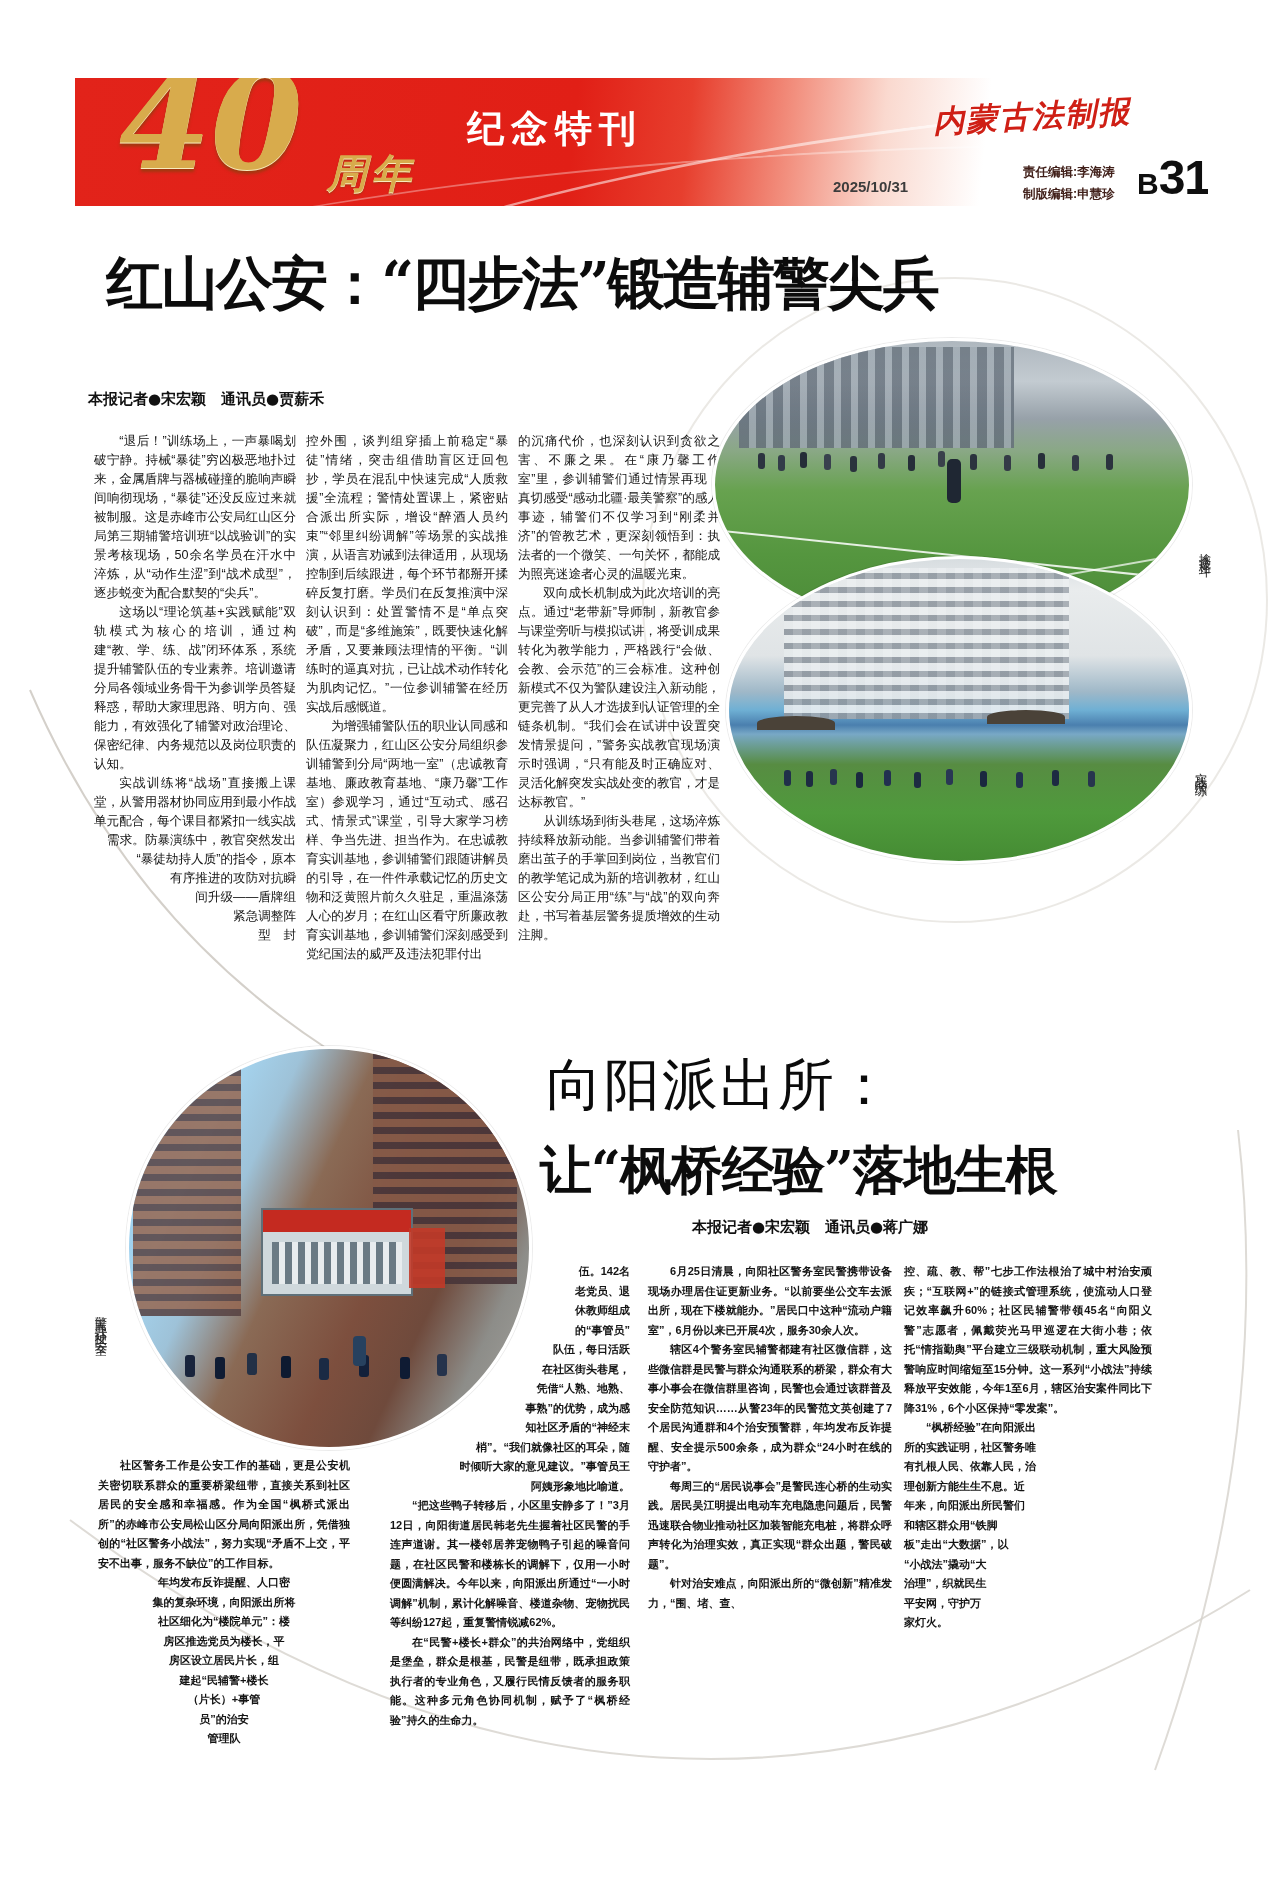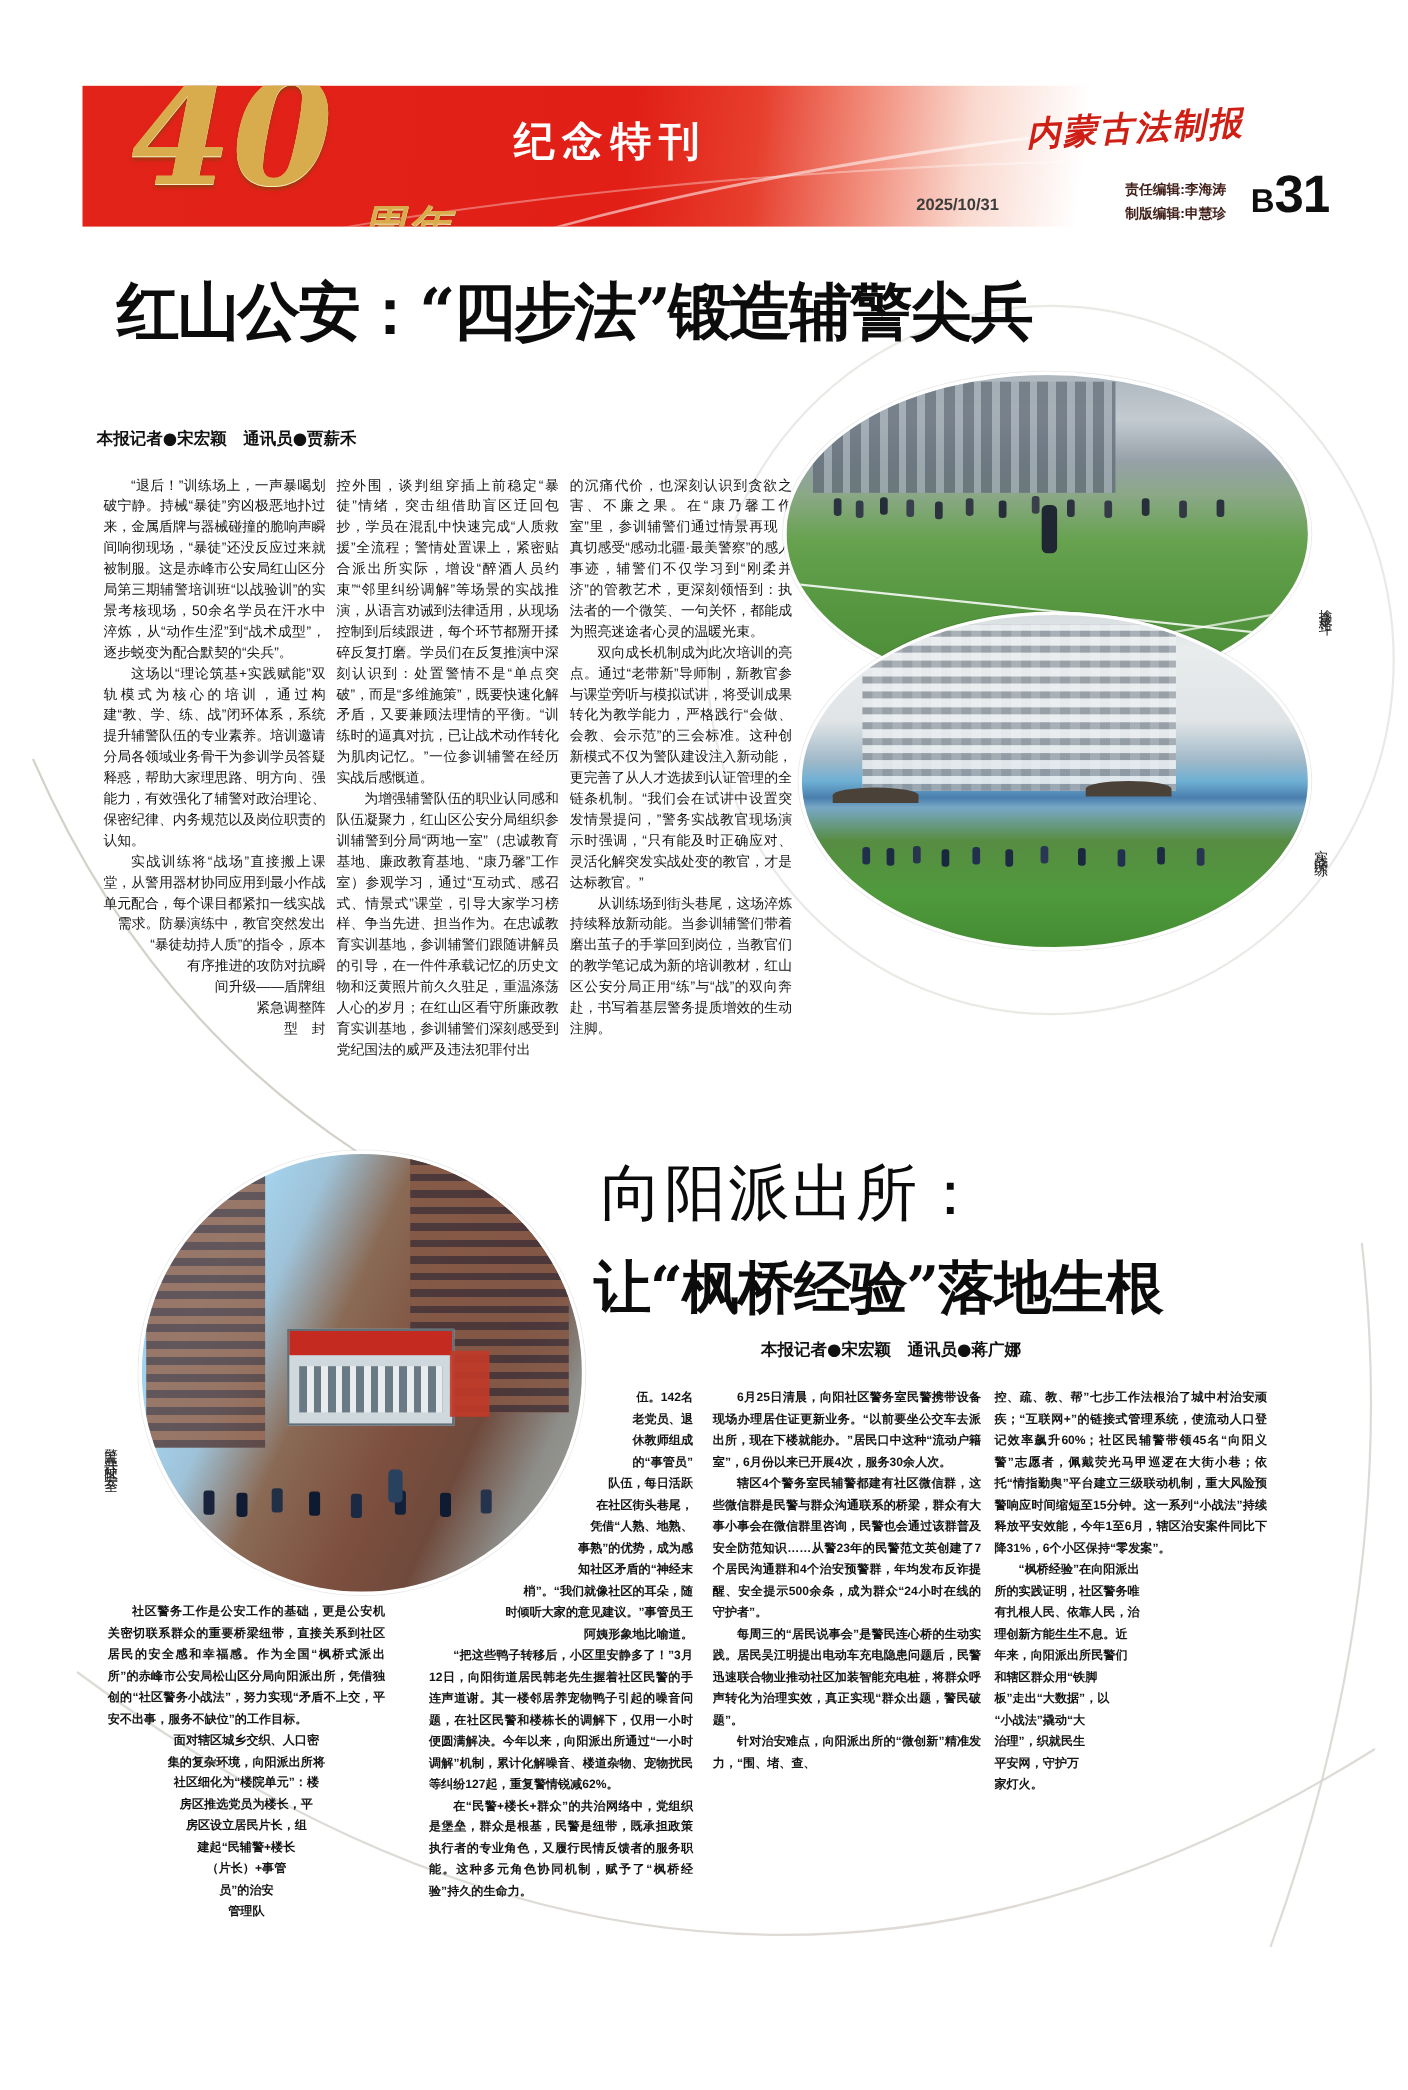--- a/index.html
+++ b/index.html
@@ -8,21 +8,21 @@
   
   .banner{position:absolute;left:75px;top:78px;width:1133px;height:128px;overflow:hidden;
     background:linear-gradient(96deg,#e2231a 0%,#e11f16 44%,#e73f2e 54%,#f2907f 63%,#fad9cf 71%,#ffffff 80%);}
   .banner .sw1{position:absolute;left:18%;top:34%;width:120%;height:180%;border-radius:50%;
     border-top:3px solid rgba(255,255,255,.55);transform:rotate(-7deg);}
   .banner .sw2{position:absolute;left:-6%;top:62%;width:130%;height:160%;border-radius:50%;
     border-top:2px solid rgba(255,255,255,.35);transform:rotate(-4deg);}
   .b40{position:absolute;left:44px;top:-34px;font:italic 900 132px "DejaVu Serif","Liberation Serif",serif;
     color:#d8ab4c;text-shadow:0 1px 0 #f8ecbd,0 4px 3px rgba(110,75,10,.55);}
   .bzhou{position:absolute;left:252px;top:68px;font:italic 900 40px "DejaVu Serif",serif;
-    color:#d8ab4c;text-shadow:0 1px 0 #f8ecbd,0 2px 2px rgba(110,75,10,.5);letter-spacing:4px;margin-top:32px;}
+    color:#d8ab4c;text-shadow:0 1px 0 #f8ecbd,0 2px 2px rgba(110,75,10,.5);letter-spacing:4px;}
   .special{position:absolute;left:392px;top:26px;font-size:37px;font-weight:900;color:#ffffff;letter-spacing:7px;}
   .masthead{position:absolute;left:858px;top:18px;font:italic 700 31px "DejaVu Serif",serif;color:#cf1f15;
     transform:rotate(-3deg);letter-spacing:2px;text-shadow:1px 1px 0 rgba(255,255,255,.8);}
   .bdate{position:absolute;left:758px;top:100px;font-size:15px;font-weight:bold;color:#3c3c3c;}
   .editors{position:absolute;left:948px;top:84px;font-size:12.5px;font-weight:bold;color:#41201a;line-height:1.75;}
   .pageno{position:absolute;left:1062px;top:72px;color:#0f0f0f;white-space:nowrap;}
   .pageno .b{font-size:30px;font-weight:900;}
   .pageno .n{font-size:48px;font-weight:900;letter-spacing:-1px;}
   
   .a1-headline{position:absolute;left:88px;top:246px;width:868px;text-align:center;white-space:nowrap;
@@ -223,21 +223,21 @@
       <div>“小战法”撬动“大</div>
       <div>治理”，织就民生</div>
       <div>平安网，守护万</div>
       <div>家灯火。</div>
     </div>
   </div>
 
   <div class="scol colA">
     <p>社区警务工作是公安工作的基础，更是公安机关密切联系群众的重要桥梁纽带，直接关系到社区居民的安全感和幸福感。作为全国“枫桥式派出所”的赤峰市公安局松山区分局向阳派出所，凭借独创的“社区警务小战法”，努力实现“矛盾不上交，平安不出事，服务不缺位”的工作目标。</p>
     <div class="tailC">
-      <div>面对辖区城乡交织、人口密</div>
+      <div>年均发布反诈提醒、人口密</div>
       <div>集的复杂环境，向阳派出所将</div>
       <div>社区细化为“楼院单元”：楼</div>
       <div>房区推选党员为楼长，平</div>
       <div>房区设立居民片长，组</div>
       <div>建起“民辅警+楼长</div>
       <div>（片长）+事管</div>
       <div>员”的治安</div>
       <div>管理队</div>
     </div>
   </div>

